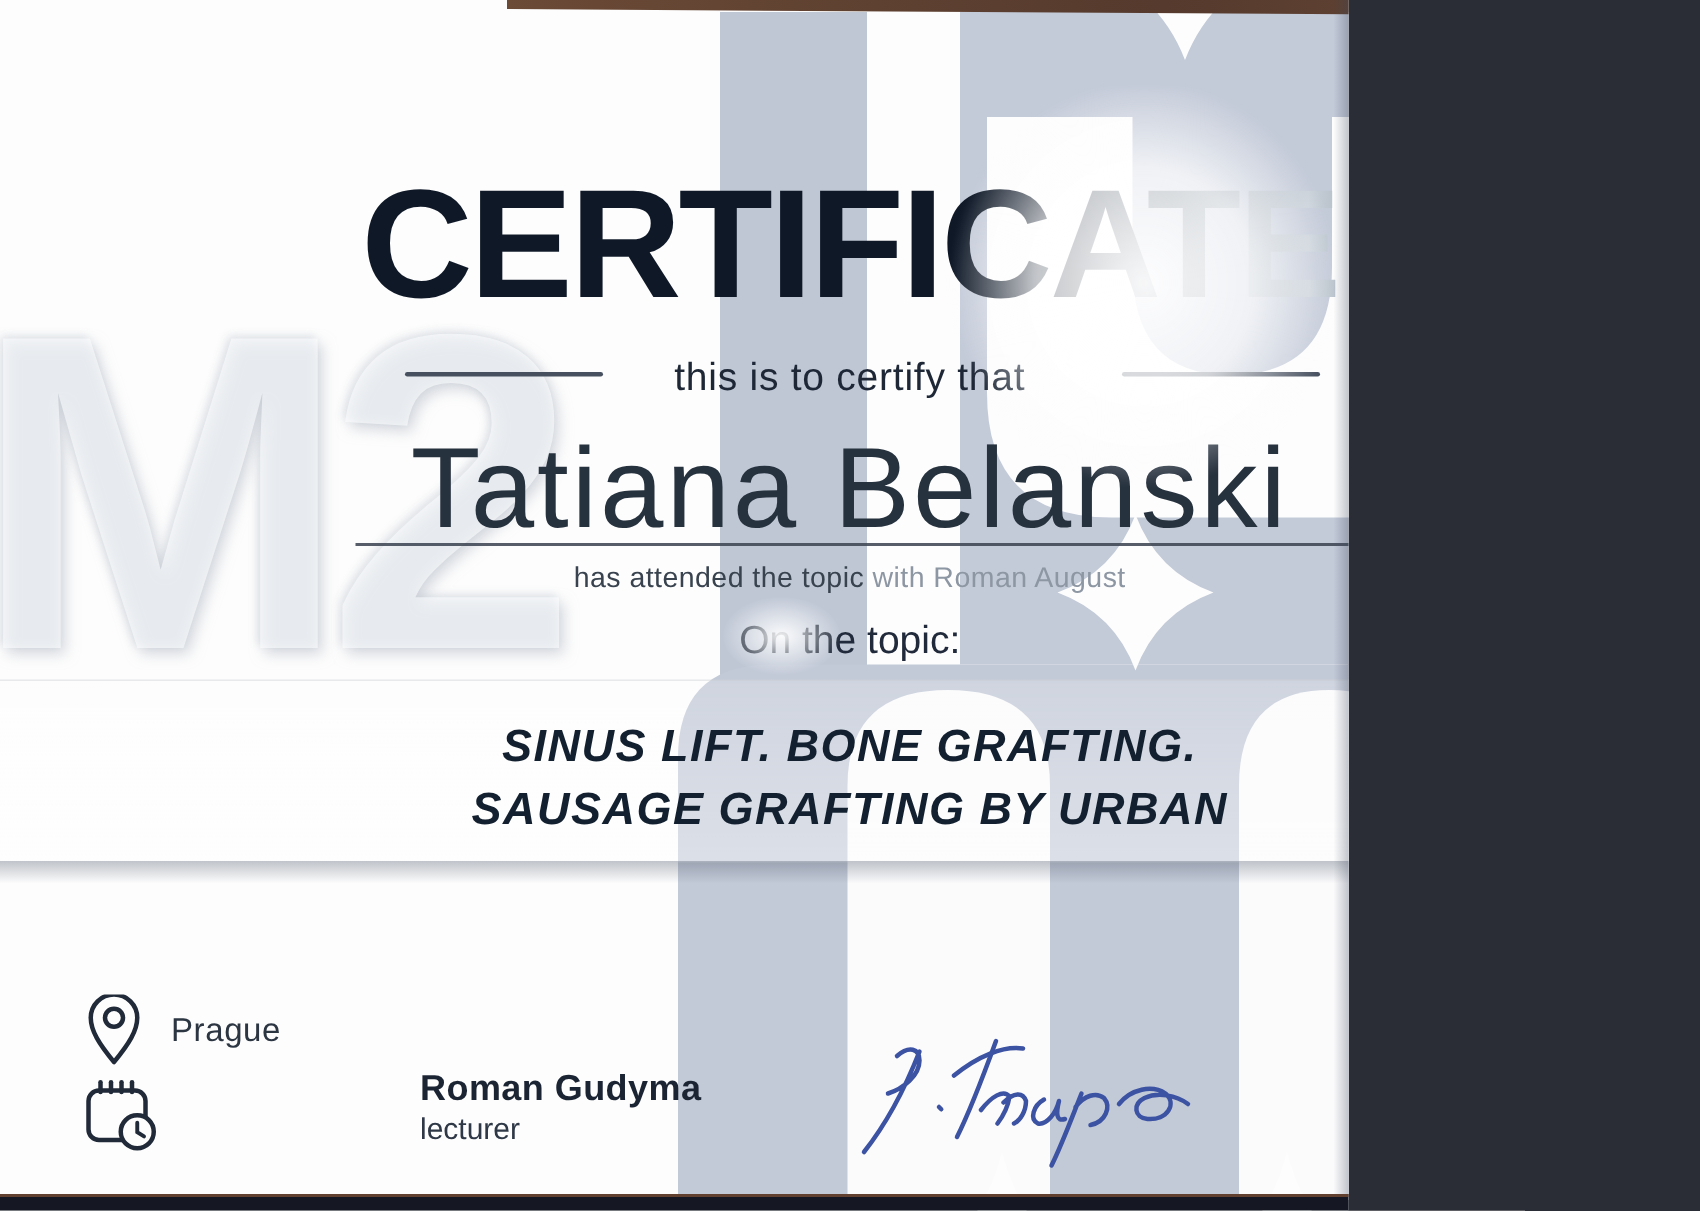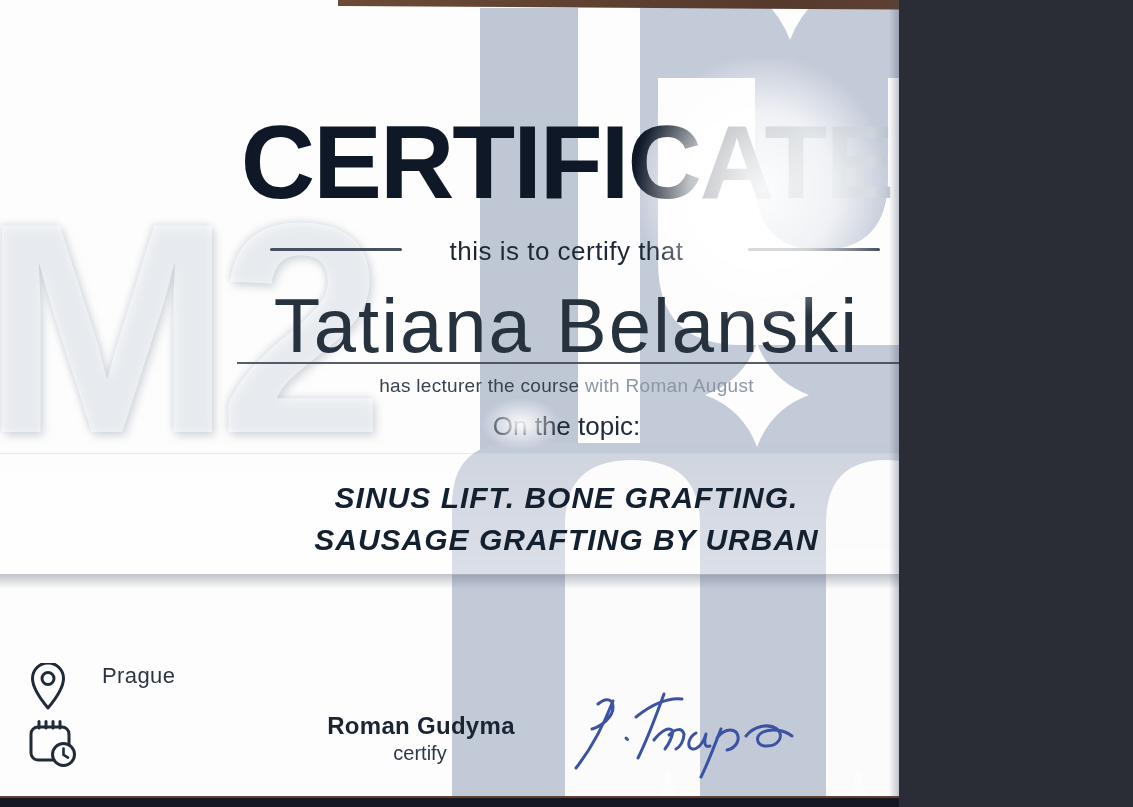--- a/index.html
+++ b/index.html
@@ -43,24 +43,24 @@
   .recipient{left:0;top:282px;width:1133px;text-align:center;
     font-size:76px;font-weight:400;color:#27323f;letter-spacing:2px;white-space:nowrap;}
   .name-rule{left:237px;top:362px;width:712px;height:2px;background:rgba(58,66,80,.85);}
   .attendance{left:0;top:375px;width:1133px;text-align:center;font-size:19px;letter-spacing:.3px;}
   .attendance .main{color:#39434f;font-weight:500;}
   .attendance .with{color:#8d96a3;}
   .topic-label{left:0;top:411px;width:1133px;text-align:center;font-size:26px;color:#202a3a;}
   .topic{left:0;top:477px;width:1133px;text-align:center;
     font-size:30px;line-height:42px;font-weight:800;letter-spacing:1px;color:#13202f;font-style:italic;}
   
-  .meta-row{left:28px;display:flex;align-items:flex-start;gap:34px;color:#29323f;}
+  .meta-row{left:56px;display:flex;align-items:center;gap:18px;color:#29323f;}
   .meta-row .label{font-size:22px;letter-spacing:.4px;color:#2c3542;}
   .loc{top:663px;} .date{top:718px;}
-  .lecturer{left:280px;top:712px;width:282px;text-align:center;}
+  .lecturer{left:280px;top:712px;width:282px;text-align:left;}
   .lecturer .lname{font-size:24px;font-weight:700;color:#1b2433;letter-spacing:.3px;}
   .lecturer .lrole{font-size:20px;color:#2e3846;margin-top:2px;padding-right:2px;}
   .signature{left:568px;top:686px;}
   .logo{left:893px;top:648px;width:240px;height:130px;}
   .logo .mark{position:absolute;left:0;top:2px;}
   .logo .acronym{position:absolute;left:92px;top:24px;
     font-family:"Liberation Serif",serif;font-weight:700;font-size:48px;
     color:#5e6d82;letter-spacing:1px;}
   .logo .word{position:absolute;left:93px;top:84px;
     font-family:"Liberation Serif",serif;font-weight:700;font-size:30px;
@@ -111,21 +111,21 @@
   <div class="title abs">CERTIFICATE</div>
 
   <div class="dash abs" style="left:270px;top:248px;width:132px;"></div>
   <div class="dash abs" style="left:748px;top:248px;width:132px;"></div>
   <div class="subtitle abs">this is to certify that</div>
 
   <div class="recipient abs">Tatiana Belanski</div>
   <div class="name-rule abs"></div>
 
   <div class="attendance abs">
-    <span class="main">has lecturer the course</span>
+    <span class="main">has attended the topic</span>
     <span class="with">with Roman August</span>
   </div>
 
   <div class="topic-label abs">On the topic:</div>
   <div class="topic abs">
     <div>SINUS LIFT. BONE GRAFTING.</div>
     <div>SAUSAGE GRAFTING BY URBAN</div>
   </div>
 
   <div class="meta-row loc abs">
@@ -144,21 +144,21 @@
         <line x1="25" y1="3.5" x2="25" y2="10"></line>
           <line x1="32" y1="3.5" x2="32" y2="10"></line>
       </g>
       <circle cx="35.5" cy="36.5" r="11" fill="#fdfdfd" stroke="#202a39" stroke-width="3"></circle>
       <path d="M 35.5,30.5 V 36.8 L 40,39.6" fill="none" stroke="#202a39" stroke-width="2.6" stroke-linecap="round"></path>
     </svg>
   </div>
 
   <div class="lecturer abs">
     <div class="lname">Roman Gudyma</div>
-    <div class="lrole">certify</div>
+    <div class="lrole">lecturer</div>
   </div>
   <svg class="signature abs" width="235" height="95" viewBox="0 0 235 95">
     <g fill="none" stroke="#3c52a2" stroke-width="3" stroke-linecap="round" stroke-linejoin="round">
       <path d="M 30,18 C 38,11 45,13 45,21 C 45,31 34,40 24,43 M 45,15 C 36,38 23,63 8,82"></path>
       <path d="M 58,52 l 1.5,1.5"></path>
       <path d="M 96,8 C 88,30 79,54 70,72"></path>
       <path d="M 68,31 C 84,18 101,11 114,13"></path>
       <path d="M 86,54 C 93,45 101,40 105,45 C 104,52 100,59 97,63 M 101,49 C 108,42 114,42 116,48 C 116,55 112,61 108,63"></path>
       <path d="M 128,47 C 121,51 118,60 124,63 C 130,64 136,56 138,48 C 136,56 136,62 142,60"></path>
       <path d="M 153,43 C 147,58 140,77 133,91 M 149,52 C 155,44 163,42 168,46 C 173,52 169,62 159,64"></path>

